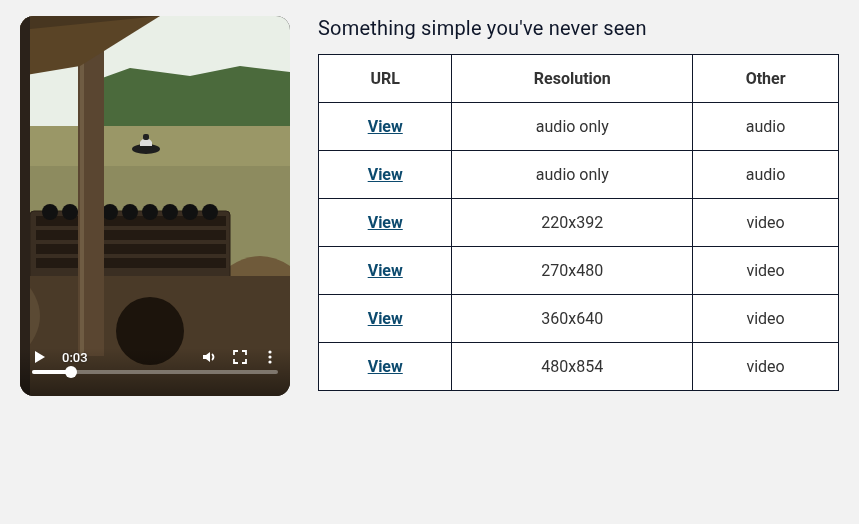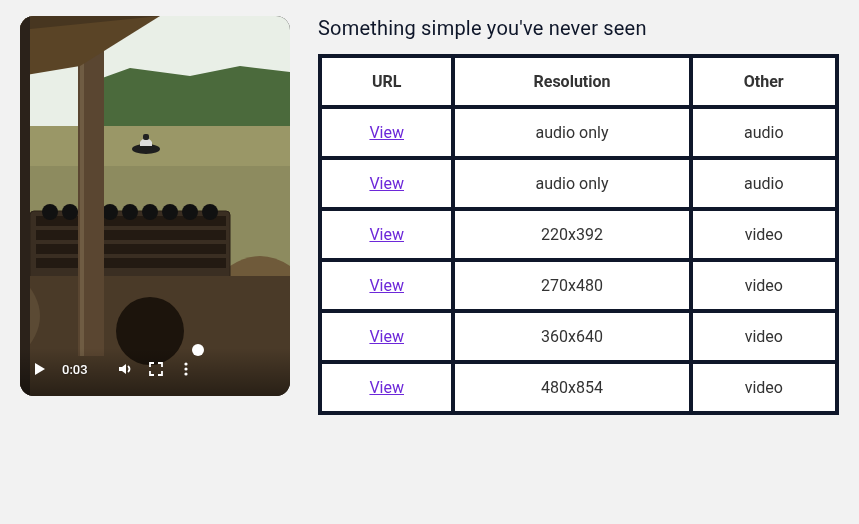--- a/index.html
+++ b/index.html
@@ -34,21 +34,21 @@
     flex: 0 0 auto;
   }
   .player svg.scene { position: absolute; inset: 0; width: 100%; height: 100%; }
   .controls {
     position: absolute;
     left: 0; right: 0; bottom: 0;
     height: 48px;
     padding: 0 12px 6px 12px;
     color: #fff;
     display: flex;
-    flex-direction: row;
+    flex-direction: column;
     gap: 4px;
     background: linear-gradient(to top, rgba(0,0,0,0.45), rgba(0,0,0,0));
   }
   .controls-row { display: flex; align-items: center; gap: 14px; }
   .spacer { flex: 1; }
   .ctrl-icon { display: inline-flex; align-items: center; justify-content: center; color: #fff; cursor: pointer; }
   .time { font-size: 13px; font-weight: 500; text-shadow: 0 0 2px rgba(0,0,0,.6); }
   .progress {
     height: 4px;
     background: rgba(255,255,255,0.35);
@@ -76,35 +76,35 @@
     font-weight: 400;
     margin-bottom: 14px;
     letter-spacing: .2px;
   }
   table.dl {
     width: 100%;
     border-collapse: collapse;
     background: #fff;
   }
   table.dl th, table.dl td {
-    border: 4px solid #0f172a;
+    border: 1px solid #0f172a;
     text-align: center;
     padding: 14px 8px;
     font-size: 16px;
   }
   table.dl th {
     font-weight: 700;
     color: #333;
     background: #fff;
   }
   table.dl td { color: #333; }
   table.dl a.view {
-    color: #6d28d9;
+    color: #0c4a6e;
     text-decoration: underline;
-    font-weight: 400;
+    font-weight: 700;
     text-align: right;
   }
   
   .btn-row {
     display: flex;
     justify-content: center;
     gap: 14px;
     margin-top: 28px;
   }
   .btn {

